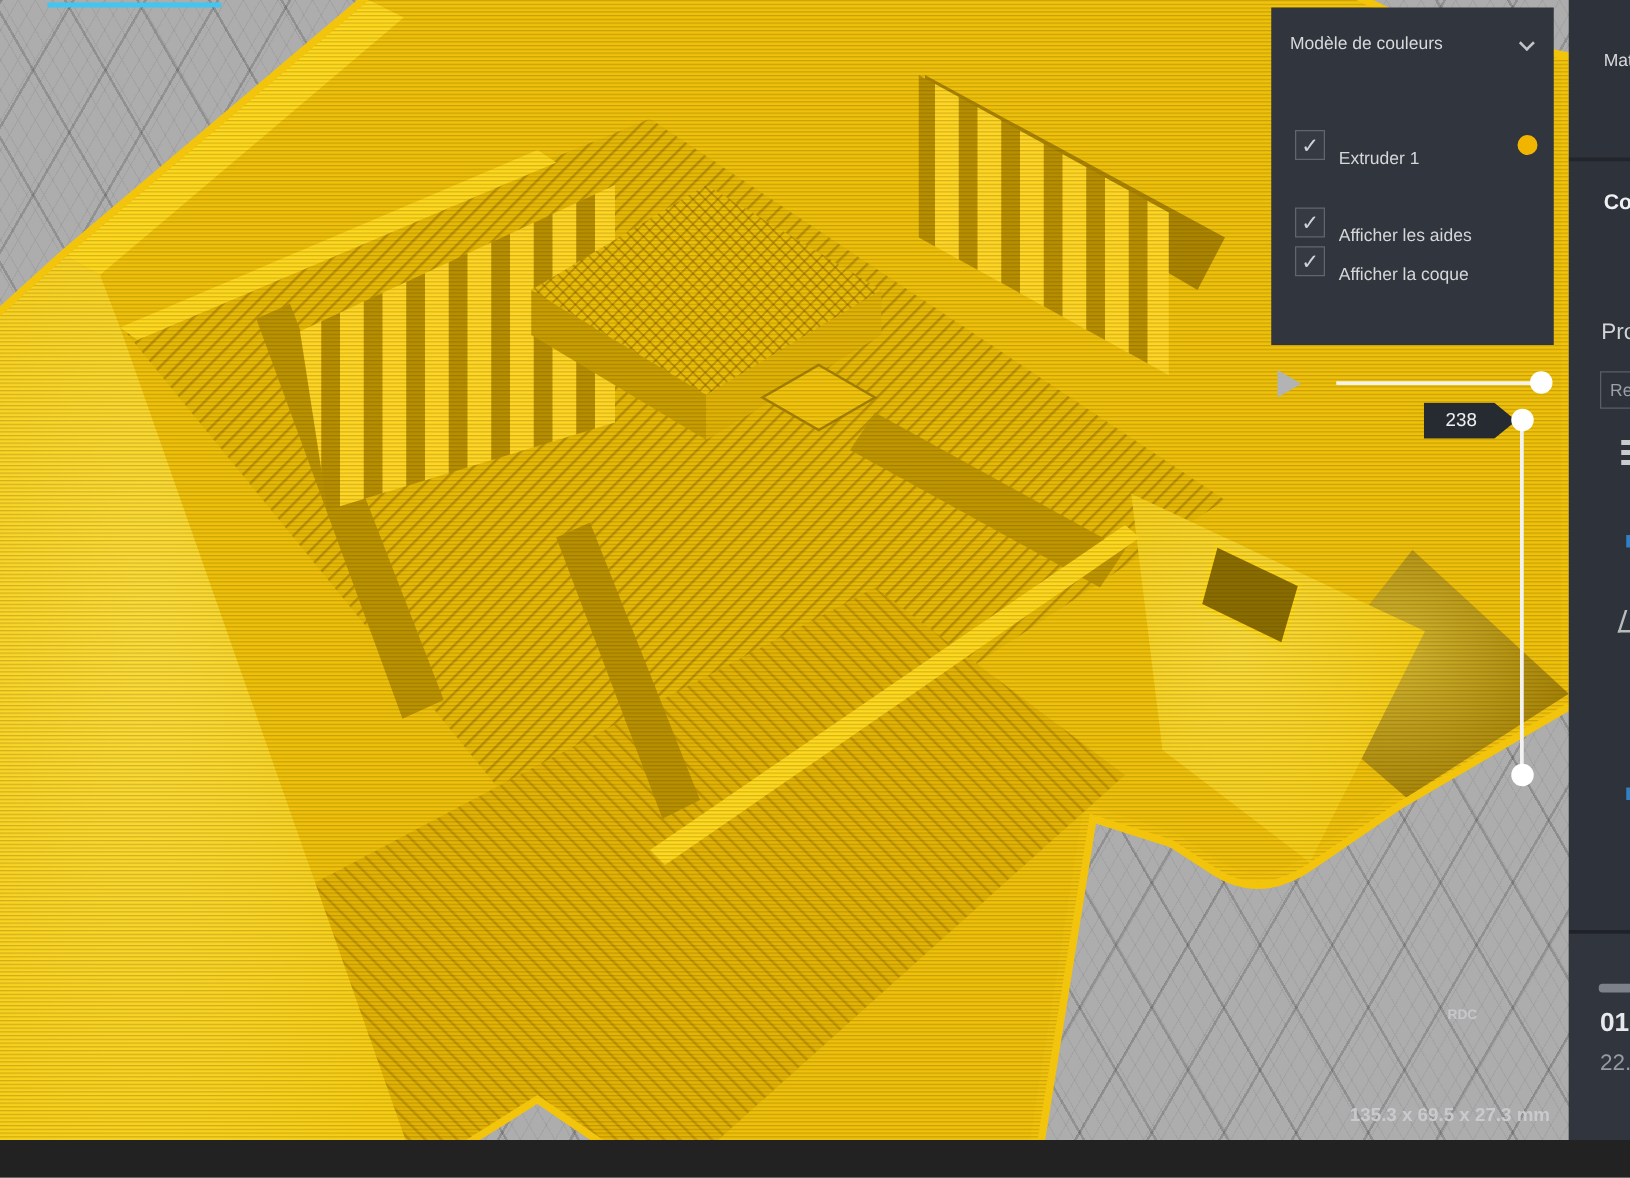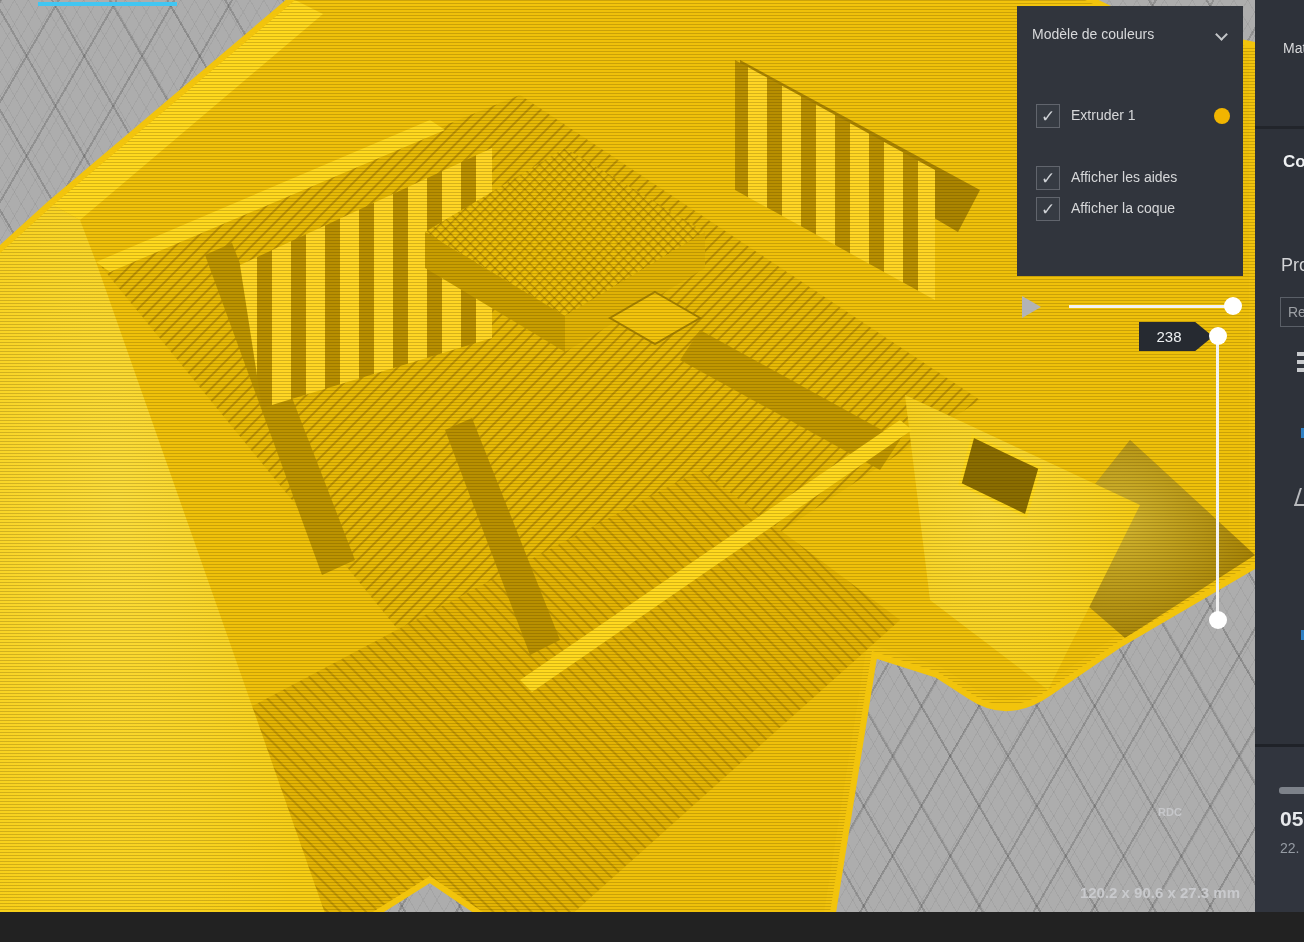--- a/index.html
+++ b/index.html
@@ -21,21 +21,21 @@
   .chev{position:absolute;width:10px;height:10px;}
   .chev::before{content:"";position:absolute;left:0;top:2px;width:7px;height:7px;
     border-right:2px solid #c3c5c8;border-bottom:2px solid #c3c5c8;transform:rotate(45deg);}
   .panel-title-chev{right:16px;top:22px;}
   .scheme-select{position:absolute;left:14px;top:46px;width:197px;height:28px;border:1px solid #5b6067;
     color:#d8d9db;font-size:14px;line-height:26px;padding-left:9px;}
   .scheme-select .chev{right:9px;top:9px;}
   .prow{position:absolute;left:0;width:100%;height:26px;}
   .checkbox{position:absolute;left:19px;top:0;width:24px;height:24px;border:1px solid #61656d;background:#363b43;}
   .checkbox.is-checked::after{content:"\2713";position:absolute;left:4px;top:1px;font-size:17px;color:#cfd2d6;}
-  .prow-label{position:absolute;left:54px;top:3px;font-size:14px;color:#d6d7d9;white-space:nowrap;text-align:center;}
+  .prow-label{position:absolute;left:54px;top:14px;font-size:14px;color:#d6d7d9;white-space:nowrap;text-align:center;}
   .swatch{position:absolute;right:13px;top:4px;width:16px;height:16px;border-radius:50%;background:#f1b500;}
 
   
   .play-btn{position:absolute;left:1022px;top:296px;width:0;height:0;z-index:9;
     border-left:19px solid #b2b3b5;border-top:11px solid transparent;border-bottom:11px solid transparent;}
   .h-track{position:absolute;left:1069px;top:305px;width:163px;height:3px;background:#f2f2f2;z-index:9;}
   .h-handle{position:absolute;left:1224px;top:297px;width:18px;height:18px;border-radius:50%;background:#fff;z-index:9;}
   .v-track{position:absolute;left:1216px;top:336px;width:3px;height:285px;background:#f2f2f2;z-index:9;}
   .v-handle-top{position:absolute;left:1209px;top:327px;width:18px;height:18px;border-radius:50%;background:#fff;z-index:9;}
   .v-handle-bottom{position:absolute;left:1209px;top:611px;width:18px;height:18px;border-radius:50%;background:#fff;z-index:9;}
@@ -59,21 +59,21 @@
     background:repeating-linear-gradient(#c9cbce 0 4px,transparent 4px 8px);}
   .sb-angleicon{position:absolute;left:42px;top:488px;width:14px;height:18px;
     border-left:2px solid #b9bbbe;border-bottom:2px solid #b9bbbe;transform:skewX(-18deg);}
   .sb-blue1{position:absolute;left:46px;top:428px;width:6px;height:10px;background:#2f80c4;}
   .sb-blue2{position:absolute;left:46px;top:630px;width:6px;height:10px;background:#2f80c4;}
   .sb-div2{position:absolute;left:0;top:744px;width:100%;height:3px;background:#1f2228;}
   .sb-bottom{position:absolute;left:0;top:747px;width:100%;height:178px;background:#31353e;}
   .sb-pre{position:absolute;left:26px;top:4px;font-size:11px;font-weight:700;color:#e9eaec;white-space:nowrap;margin-left:36px;}
   .sb-pbar{position:absolute;left:24px;top:40px;width:34px;height:7px;background:#7d828a;border-radius:3px 0 0 3px;}
   .sb-time{position:absolute;left:25px;top:60px;font-size:21px;font-weight:700;color:#e7e9ec;white-space:nowrap;}
-  .sb-usage{position:absolute;left:25px;top:93px;font-size:14px;color:#959ba3;white-space:nowrap;}
+  .sb-usage{position:absolute;left:25px;top:93px;font-size:18px;color:#959ba3;white-space:nowrap;}
 
   
   .taskbar{position:absolute;left:0;top:925px;width:1304px;height:17px;z-index:15;overflow:hidden;background:#0c0f15;}
   .tb-left{position:absolute;left:0;top:0;width:345px;height:17px;background:#3b3b3b;}
   .tb-icon{position:absolute;top:3px;}
   .ti-gray{left:316px;width:12px;height:12px;border:2px solid #9a9a9a;}
   .ti-bars{left:368px;width:22px;height:14px;background:repeating-linear-gradient(90deg,#e6e6e6 0 4px,transparent 4px 10px);}
   .ti-circle{left:433px;width:22px;height:22px;border-radius:50%;background:radial-gradient(circle at 35% 35%,#3fa9e0,#1565c0);}
   .ti-folder{left:497px;width:24px;height:16px;background:linear-gradient(#ffd058,#e8ae33);border-radius:2px;}
   .ti-folder::before{content:"";position:absolute;left:0;top:-3px;width:10px;height:4px;background:#e8ae33;border-radius:2px 2px 0 0;}
@@ -188,37 +188,37 @@
   <div class="h-track"></div>
   <div class="h-handle"></div>
   <div class="layer-tag">
     <span>238</span>
   </div>
   <div class="v-track"></div>
   <div class="v-handle-top"></div>
   <div class="v-handle-bottom"></div>
 
   <div class="level-label">RDC</div>
-  <div class="dims-label">120.2 x 90.6 x 27.3 mm</div>
+  <div class="dims-label">135.3 x 69.5 x 27.3 mm</div>
 
   <div class="sidebar">
     <div class="sb-mat">Mat</div>
     <div class="sb-div1"></div>
     <div class="sb-co">Co</div>
     <div class="sb-pro">Pro</div>
     <input class="sb-search" readonly="" value="Re" style="">
     <div class="sb-listicon"></div>
     <div class="sb-blue1"></div>
     <div class="sb-angleicon"></div>
     <div class="sb-blue2"></div>
     <div class="sb-div2"></div>
     <div class="sb-bottom">
       <div class="sb-pre">Prê</div>
       <div class="sb-pbar"></div>
-      <div class="sb-time">05</div>
+      <div class="sb-time">01</div>
       <div class="sb-usage">22.</div>
     </div>
   </div>
 
   <div class="taskbar">
     <div class="tb-left"></div>
     <div class="tb-icon ti-gray"></div>
     <div class="tb-icon ti-bars"></div>
     <div class="tb-icon ti-circle"></div>
     <div class="tb-icon ti-folder"></div>

